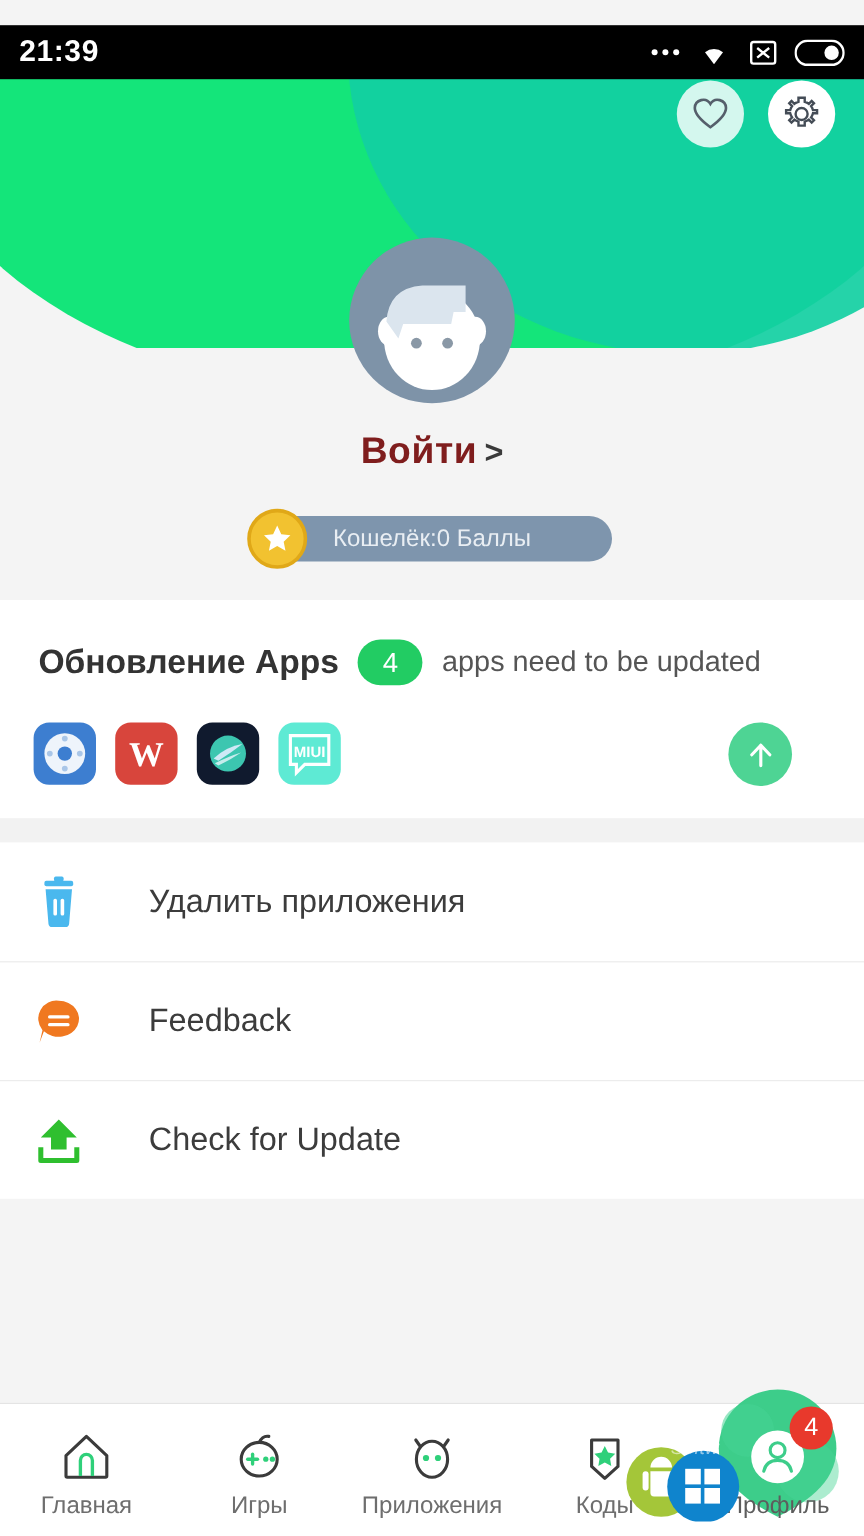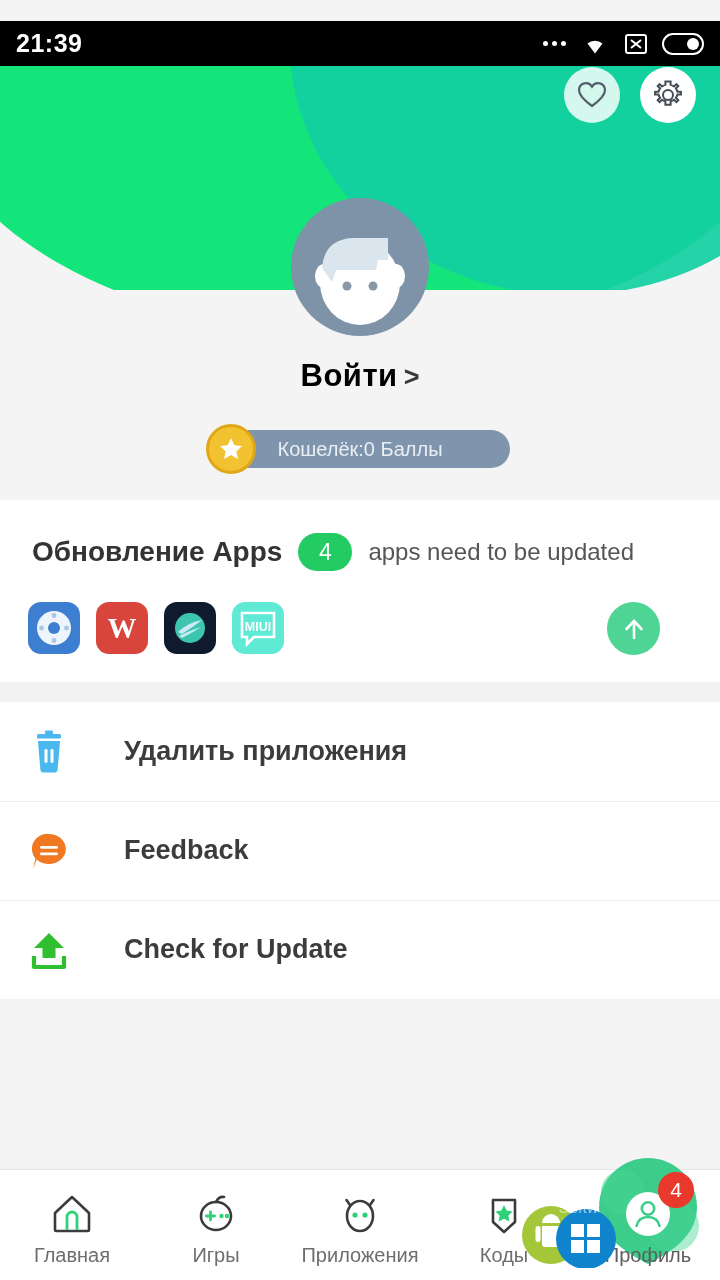--- a/index.html
+++ b/index.html
@@ -86,21 +86,21 @@
     pointer-events: auto;
     cursor: pointer;
   }
   #login-row {
     position: absolute; left: 0; top: 313px; width: 720px;
     text-align: center;
     pointer-events: auto;
   }
   #login-label {
     display: inline-block;
-    font-size: 31px; font-weight: bold; color: #000000;
+    font-size: 31px; font-weight: bold; color: #7f1d1d;
     letter-spacing: 0.5px; cursor: pointer;
   }
   #login-caret {
     font-size: 27px; font-weight: bold; color: #3a3a3a;
     margin-left: 6px;
   }
   #wallet-pill {
     position: absolute; left: 210px; top: 385px;
     width: 300px; height: 38px;
     background: #7e95ad;
@@ -183,21 +183,21 @@
     content: ""; position: absolute; left: 0; top: 0;
     width: 720px; height: 1px; background: #ececec;
   }
   .menu-icon {
     width: 46px; height: 46px;
     display: flex; align-items: center; justify-content: center;
     flex: none;
   }
   .menu-label {
     margin-left: 52px;
-    font-size: 27px; color: #3c3c3c; font-weight: bold;
+    font-size: 27px; color: #3c3c3c;
   }
 
   
   #filler {
     position: absolute; top: 999px; left: 0;
     width: 720px; height: 170px;
     background: #f4f4f4; z-index: 5;
   }
 
   

